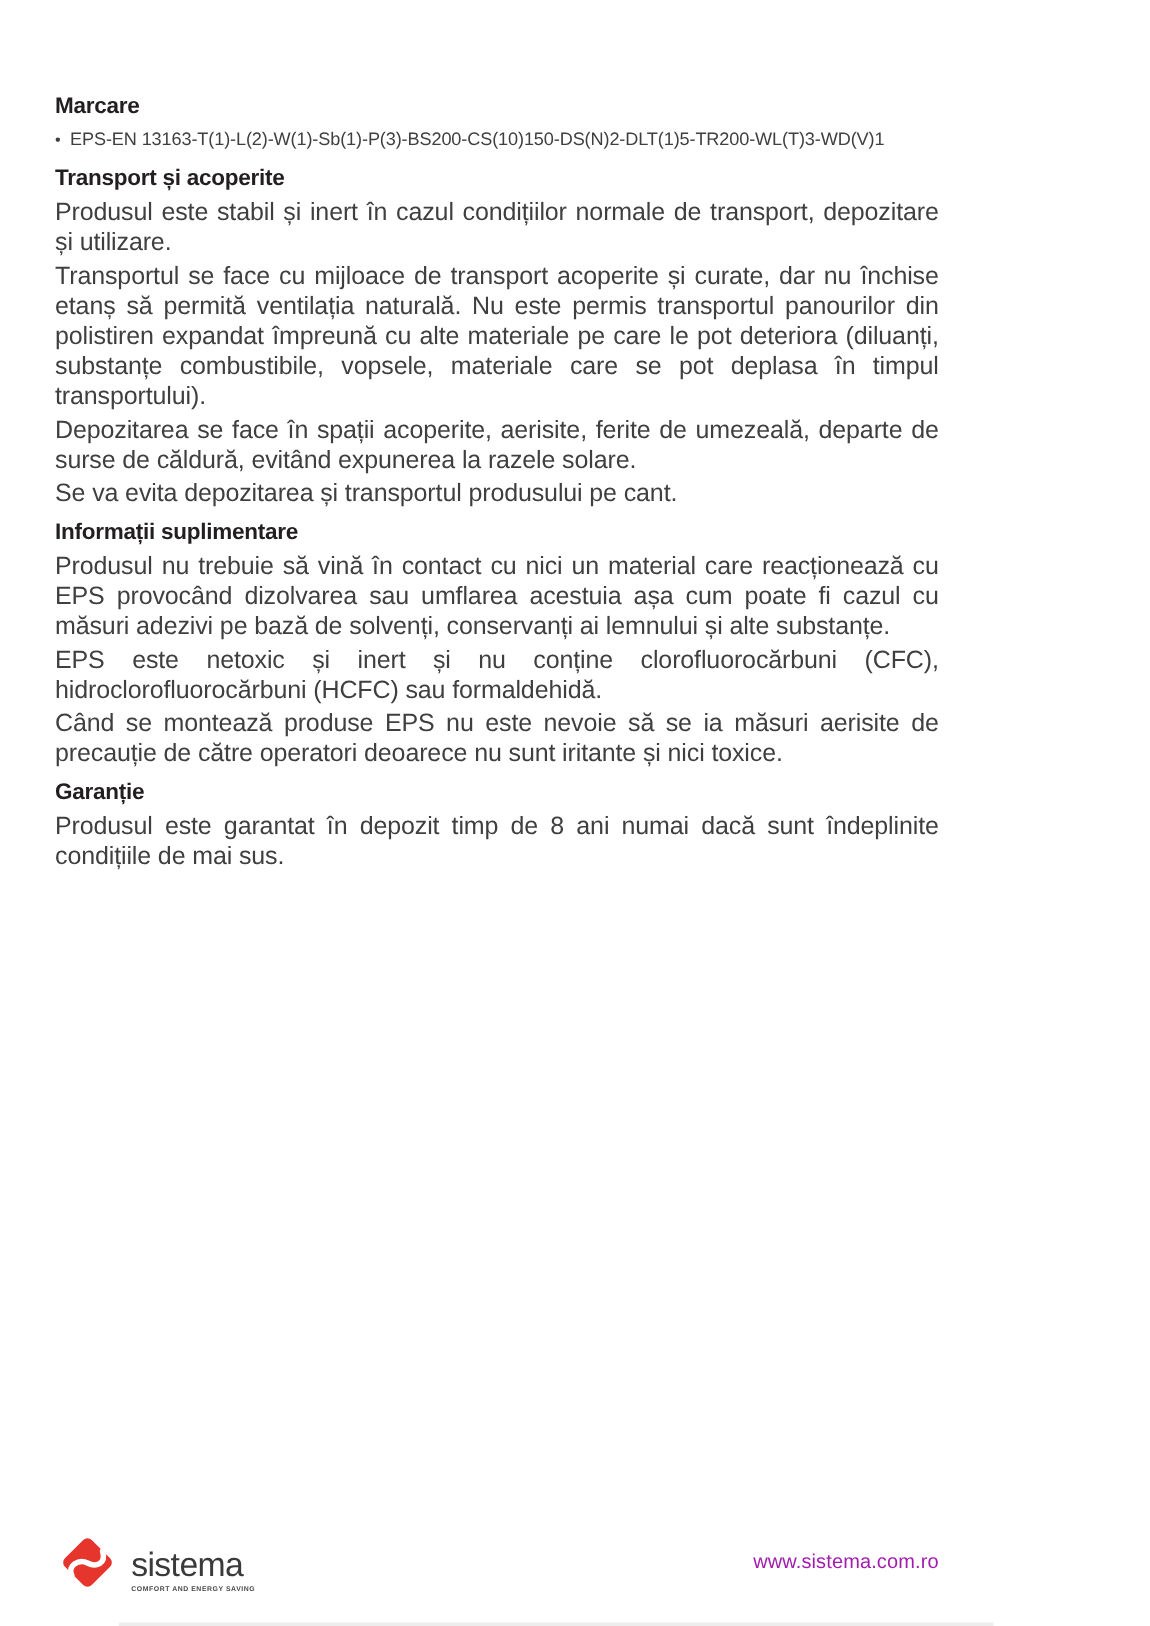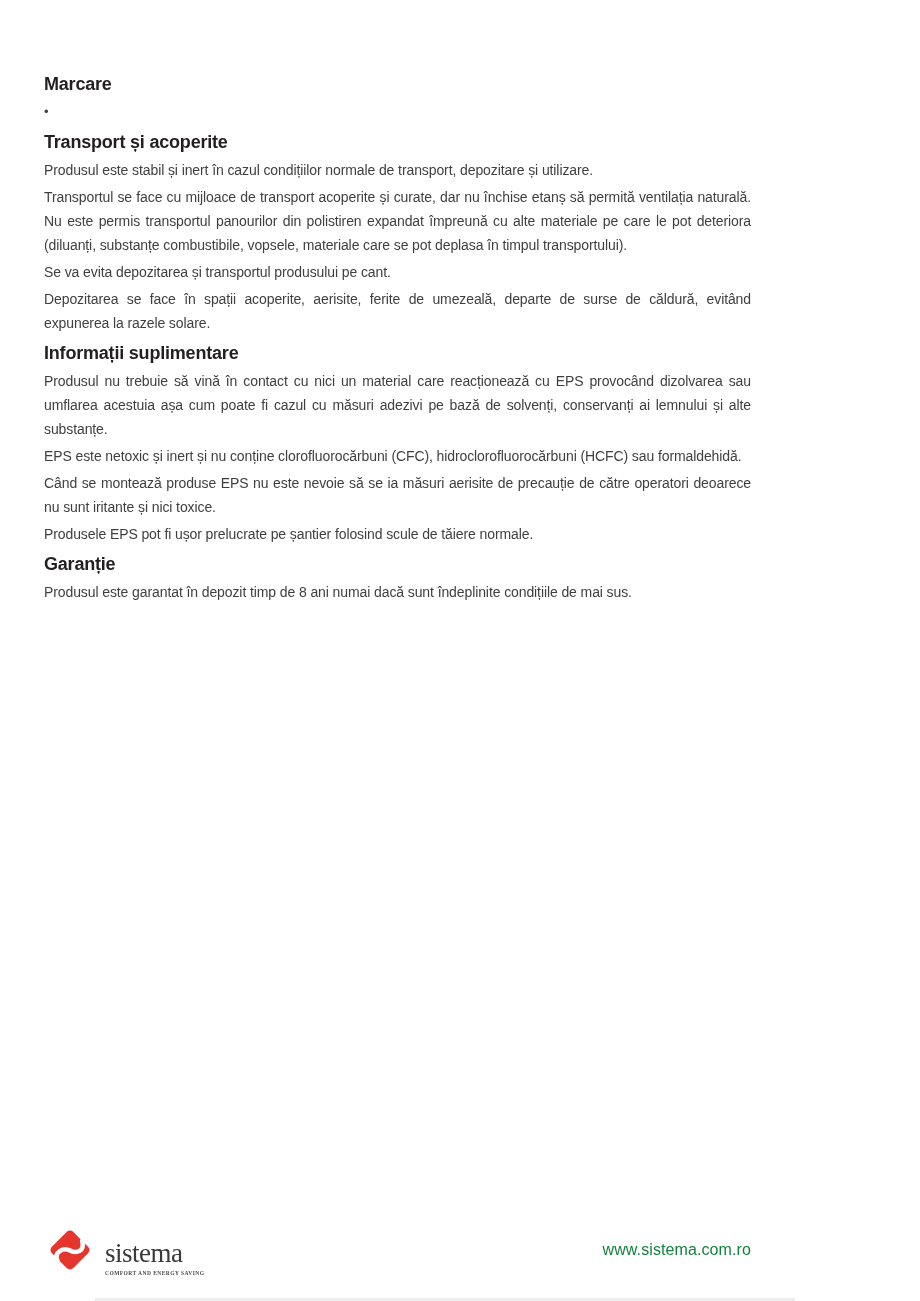--- a/index.html
+++ b/index.html
@@ -19,21 +19,21 @@
   h2.section-heading {
     font-size: 18px;
     line-height: 20px;
     font-weight: bold;
     color: #231f20;
     letter-spacing: -0.2px;
     margin: 8px 0 6px 0;
   }
   h2.section-heading:first-child { margin-top: 0; }
   p.body-par {
-    font-size: 14px;
+    font-size: 20px;
     line-height: 24px;
     letter-spacing: -0.1px;
     margin: 0 0 3px 0;
     text-align: justify;
     color: #3f3f3f;
   }
   .bullet-row {
     display: flex;
     align-items: flex-start;
     font-size: 14.5px;
@@ -49,21 +49,21 @@
   }
   .footer {
     position: absolute;
     left: 44px;
     right: 44px;
     top: 1224px;
     display: flex;
     justify-content: space-between;
     align-items: flex-start;
   }
-  .logo-lockup { display: flex; align-items: flex-end; font-family: Liberation Serif, serif; }
+  .logo-lockup { display: flex; align-items: center; }
   .logo-mark { width: 52px; height: 52px; flex: 0 0 52px; }
   .logo-text-col { margin-left: 9px; margin-top: 13px; }
   .logo-wordmark {
     font-size: 27px;
     line-height: 27px;
     letter-spacing: -0.5px;
     color: #3a3a3c;
     font-weight: normal;
   }
   .logo-tagline {
@@ -71,53 +71,53 @@
     letter-spacing: 0.45px;
     font-weight: bold;
     color: #4a4a4c;
     margin-top: 3px;
     white-space: nowrap;
   }
   .footer-url {
     margin-top: 17px;
     font-size: 16px;
     letter-spacing: 0.1px;
-    color: #15803d;
+    color: #a21caf;
   }
   .edge-artifact {
     position: absolute;
     left: 95px;
     right: 0;
     bottom: 0;
     height: 3px;
     background: #ededed;
   }
 </style>
 </head>
 <body>
 
 <div class="page">
   <div class="content">
 
     <h2 class="section-heading">Marcare</h2>
     <div class="bullet-row">
       <span class="bullet-glyph">•</span>
+      <span>EPS-EN 13163-T(1)-L(2)-W(1)-Sb(1)-P(3)-BS200-CS(10)150-DS(N)2-DLT(1)5-TR200-WL(T)3-WD(V)1</span>
     </div>
 
     <h2 class="section-heading">Transport și acoperite</h2>
     <p class="body-par">Produsul este stabil și inert în cazul condițiilor normale de transport, depozitare și utilizare.</p>
     <p class="body-par">Transportul se face cu mijloace de transport acoperite și curate, dar nu închise etanș să permită ventilația naturală. Nu este permis transportul panourilor din polistiren expandat împreună cu alte materiale pe care le pot deteriora (diluanți, substanțe combustibile, vopsele, materiale care se pot deplasa în timpul transportului).</p>
+    <p class="body-par">Depozitarea se face în spații acoperite, aerisite, ferite de umezeală, departe de surse de căldură, evitând expunerea la razele solare.</p>
     <p class="body-par">Se va evita depozitarea și transportul produsului pe cant.</p>
-    <p class="body-par">Depozitarea se face în spații acoperite, aerisite, ferite de umezeală, departe de surse de căldură, evitând expunerea la razele solare.</p>
 
     <h2 class="section-heading">Informații suplimentare</h2>
     <p class="body-par">Produsul nu trebuie să vină în contact cu nici un material care reacționează cu EPS provocând dizolvarea sau umflarea acestuia așa cum poate fi cazul cu măsuri adezivi pe bază de solvenți, conservanți ai lemnului și alte substanțe.</p>
     <p class="body-par">EPS este netoxic și inert și nu conține clorofluorocărbuni (CFC), hidroclorofluorocărbuni (HCFC) sau formaldehidă.</p>
     <p class="body-par">Când se montează produse EPS nu este nevoie să se ia măsuri aerisite de precauție de către operatori deoarece nu sunt iritante și nici toxice.</p>
-    <p class="body-par">Produsele EPS pot fi ușor prelucrate pe șantier folosind scule de tăiere normale.</p>
 
     <h2 class="section-heading">Garanție</h2>
     <p class="body-par">Produsul este garantat în depozit timp de 8 ani numai dacă sunt îndeplinite condițiile de mai sus.</p>
 
   </div>
 
   <div class="footer">
     <div class="logo-lockup">
       <svg class="logo-mark" viewBox="0 0 60 60" xmlns="http://www.w3.org/2000/svg" aria-hidden="true">
         <rect x="12.5" y="12.5" width="35" height="35" rx="5.5" transform="rotate(45 30 30)" fill="#e5352c"></rect>

